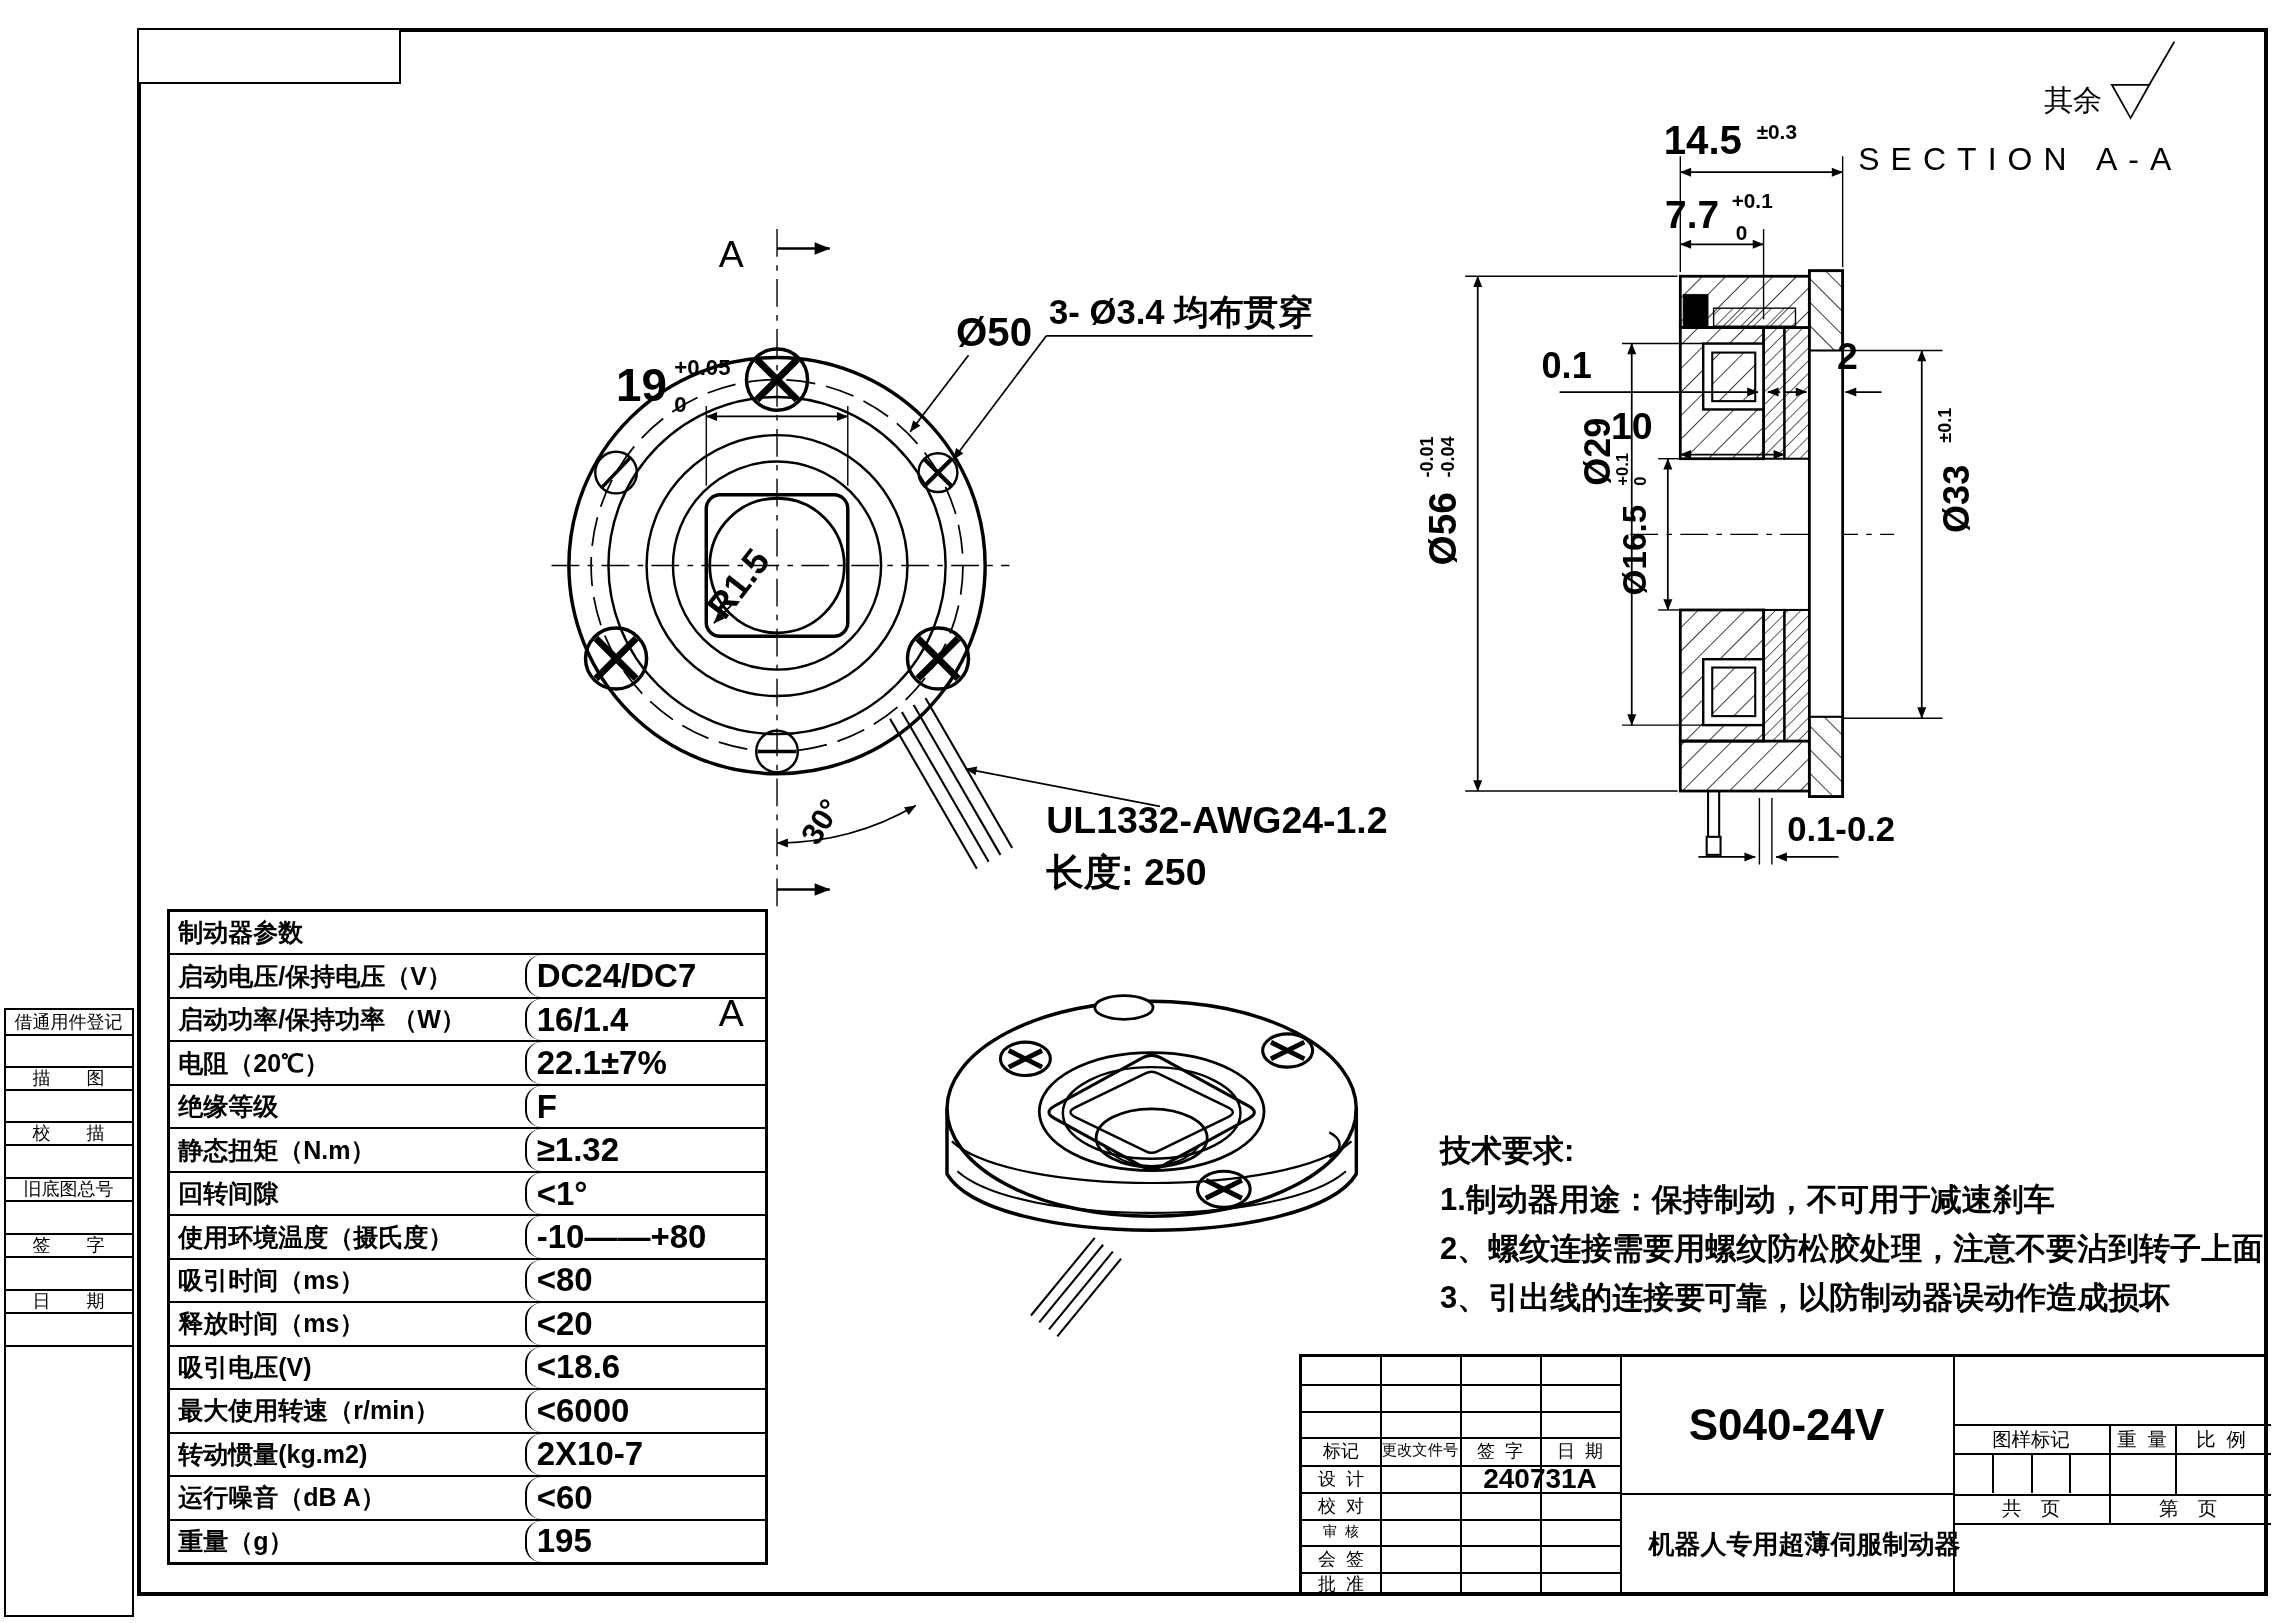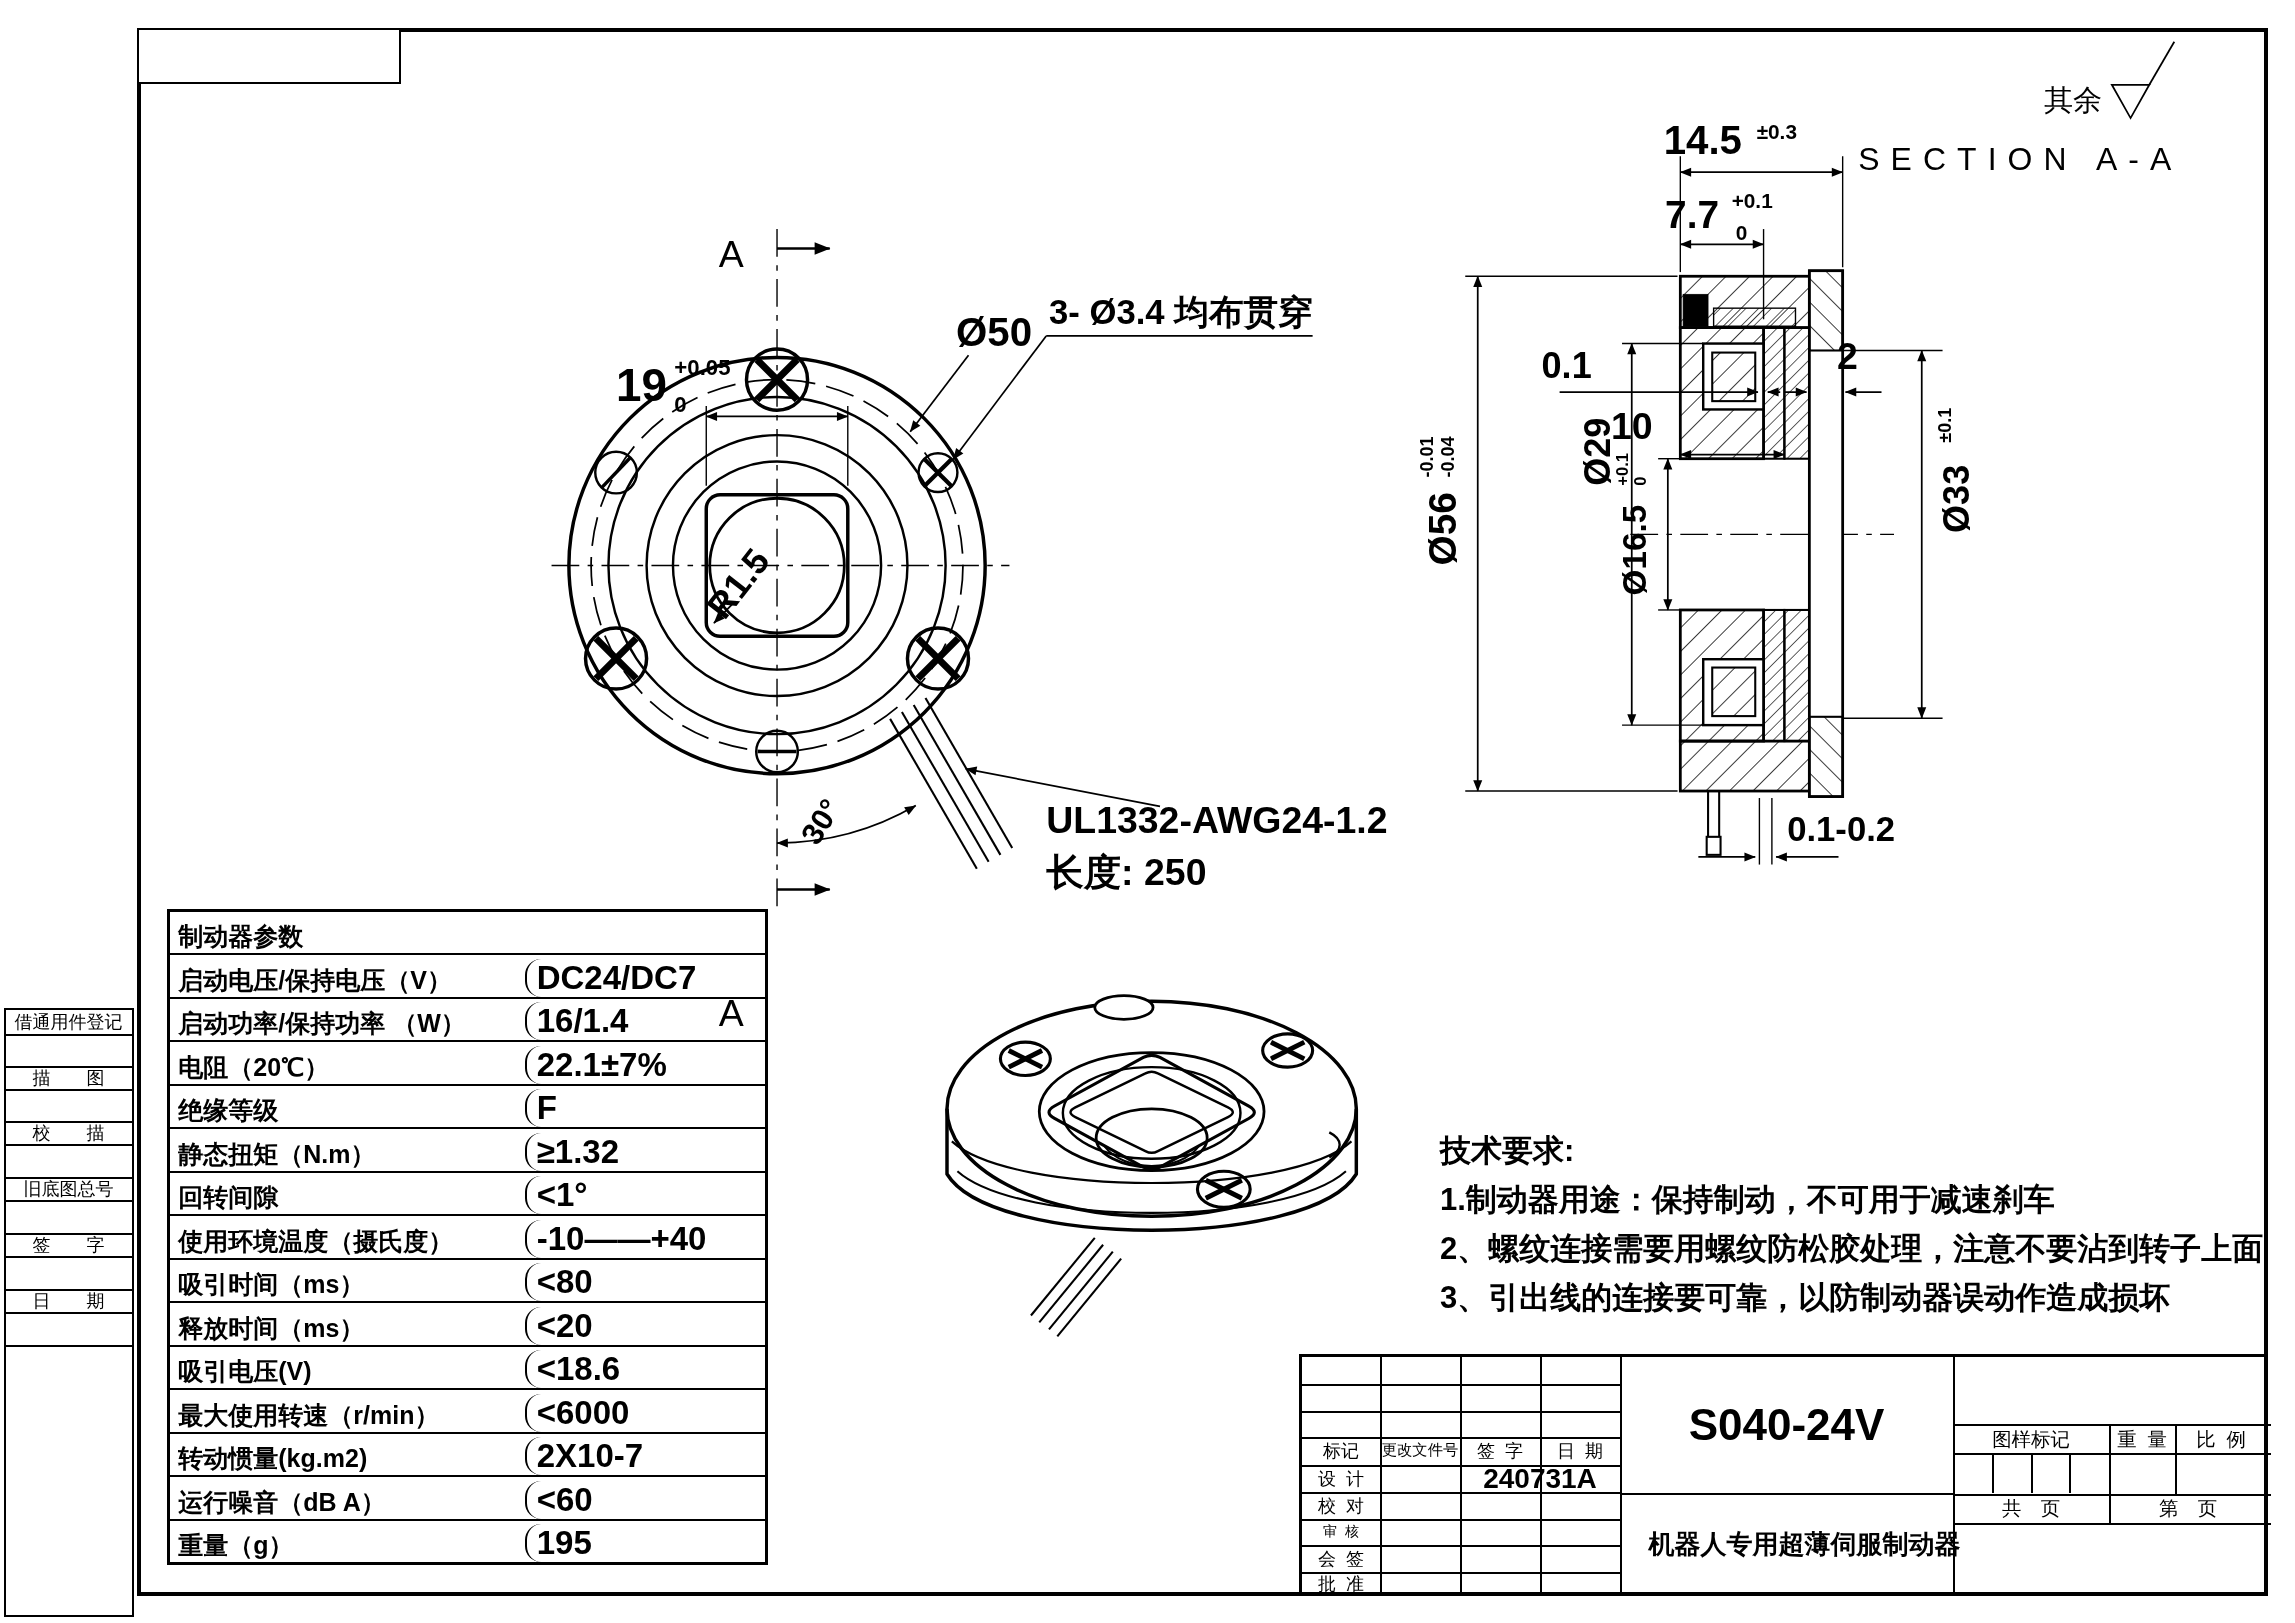--- a/index.html
+++ b/index.html
@@ -7,21 +7,21 @@
   .abs{position:absolute;box-sizing:border-box;}
   
   .dborder{left:137px;top:28px;width:2131px;height:1568px;border:4.2px solid #000;}
   .cornerbox{left:137px;top:28px;width:264px;height:56px;border:2.1px solid #000;background:#fff;}
   
   .mcol{left:3.5px;top:1008px;width:130px;height:609px;border:2.1px solid #000;display:flex;flex-direction:column;}
   .mrow{border-bottom:2.1px solid #000;display:flex;align-items:center;justify-content:center;font-size:18px;white-space:pre;}
   .mrow.last{border-bottom:none;flex:1;}
   
   .ptable{left:167px;top:909px;width:601px;height:656px;border:3.5px solid #000;display:flex;flex-direction:column;}
-  .prow{flex:1;display:flex;border-top:2.8px solid #000;min-height:0;align-items:flex-end;}
+  .prow{flex:1;display:flex;border-top:2.8px solid #000;min-height:0;}
   .prow.head{border-top:none;}
   .pl,.ph{width:355px;display:flex;align-items:center;padding-left:8.3px;font-weight:bold;font-size:25px;box-sizing:border-box;}
   .ph{width:100%;}
   .pv{flex:1;border-left:2.8px solid #000;display:flex;align-items:center;padding-left:9.7px;font-weight:bold;font-size:33px;border-radius:16px;}
   
   .tech{left:1440px;top:1126px;width:840px;}
   .tech div{font-size:31px;font-weight:bold;line-height:49px;white-space:nowrap;}
   
   .tblock{left:1299px;top:1354px;width:969px;height:242px;border:3.5px solid #000;}
   .tb-vl{position:absolute;width:2.1px;background:#000;}
@@ -295,21 +295,21 @@
   <div class="prow">
       <div class="pl">静态扭矩（N.m）</div>
       <div class="pv">≥1.32</div>
     </div>
   <div class="prow">
       <div class="pl">回转间隙</div>
       <div class="pv">&lt;1°</div>
     </div>
   <div class="prow">
       <div class="pl">使用环境温度（摄氏度）</div>
-      <div class="pv">-10——+40</div>
+      <div class="pv">-10——+80</div>
     </div>
   <div class="prow">
       <div class="pl">吸引时间（ms）</div>
       <div class="pv">&lt;80</div>
     </div>
   <div class="prow">
       <div class="pl">释放时间（ms）</div>
       <div class="pv">&lt;20</div>
     </div>
   <div class="prow">

